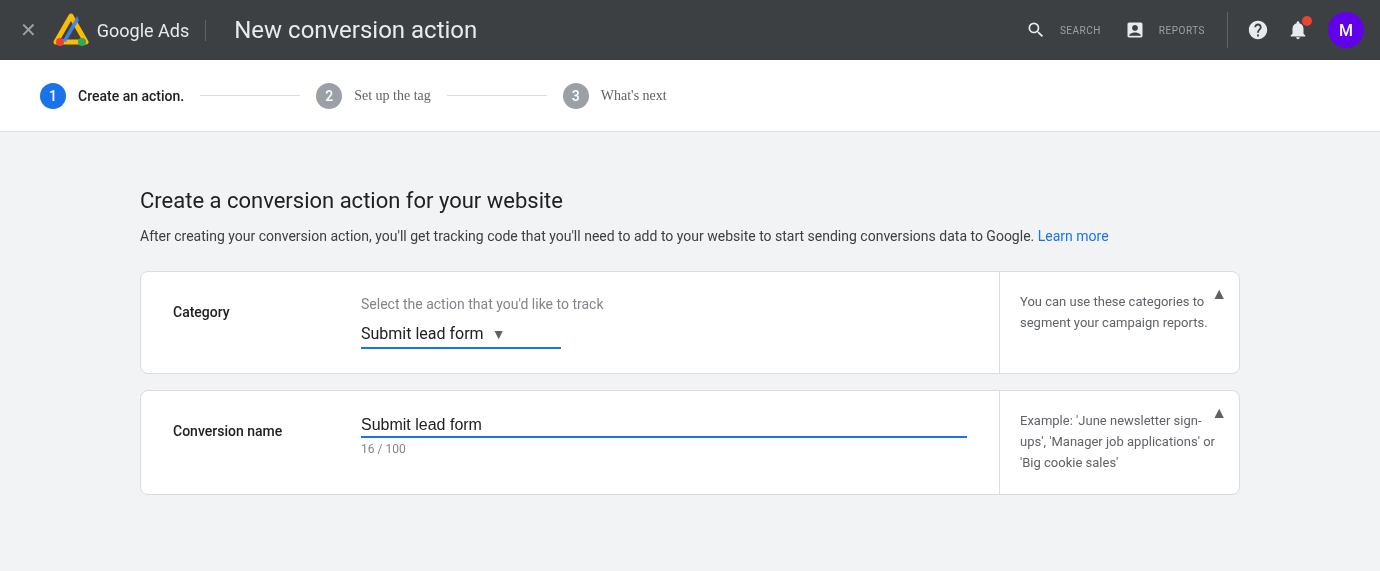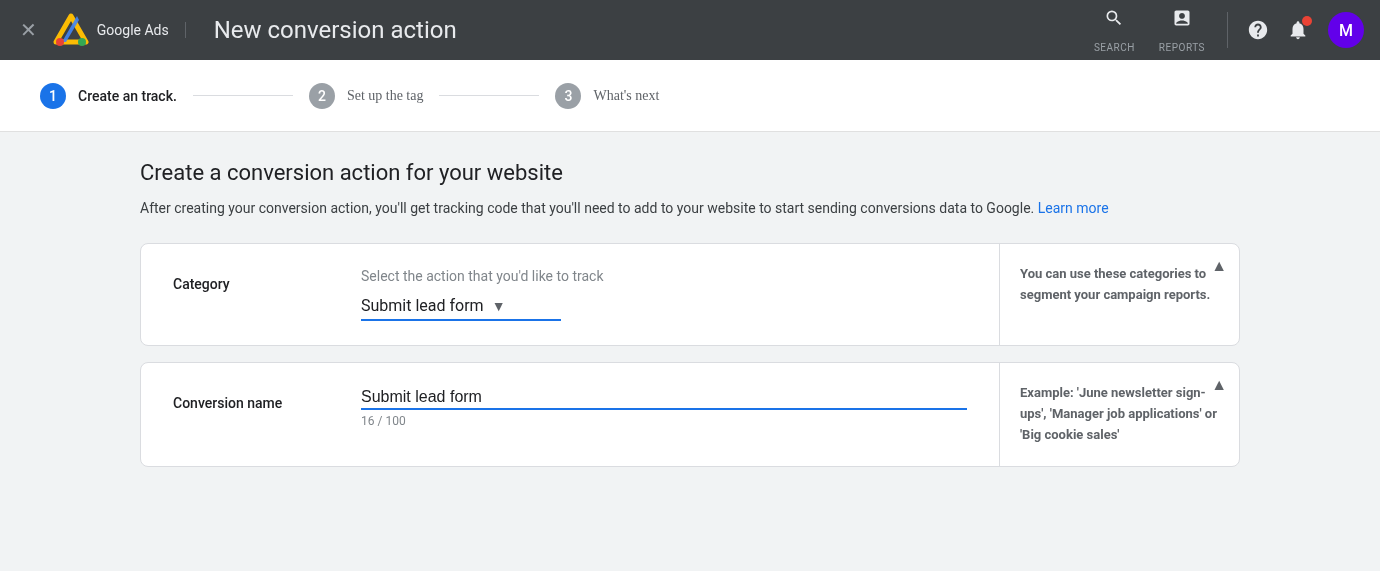--- a/index.html
+++ b/index.html
@@ -24,40 +24,40 @@
       display: flex;
       align-items: center;
       gap: 8px;
     }
     .google-ads-triangle {
       width: 36px;
       height: 36px;
     }
     .top-nav-brand {
       color: #e8eaed;
-      font-size: 14px;
+      font-size: 18px;
       font-weight: 400;
       padding-right: 16px;
       border-right: 1px solid #5f6368;
     }
     .top-nav-title {
       color: #e8eaed;
       font-size: 24px;
       font-weight: 400;
       padding-left: 16px;
     }
     .top-nav-actions {
       margin-left: auto;
       display: flex;
       align-items: center;
       gap: 4px;
     }
     .nav-icon-btn {
       display: flex;
-      flex-direction: column;
+      flex-direction: row;
       align-items: center;
       padding: 6px 10px;
       cursor: pointer;
       border-radius: 4px;
       color: #e8eaed;
       gap: 14px;
     }
     .nav-icon-label {
       font-size: 10px;
       color: #9aa0a6;
@@ -162,20 +162,21 @@
       height: 1px;
       width: 100px;
       background: #dadce0;
       margin: 0 16px;
     }
 
     
     .main-content {
       padding: 28px 140px;
       max-width: 1380px;
+      margin-top: 28px;
     }
     .page-title {
       font-size: 22px;
       font-weight: 400;
       color: #202124;
       margin-bottom: 12px;
     }
     .page-description {
       font-size: 14px;
       color: #3c4043;
@@ -253,21 +254,20 @@
     
     .section-hint {
       width: 240px;
       border-left: 1px solid #dadce0;
       padding: 20px;
       display: flex;
       flex-direction: column;
       align-items: flex-start;
       justify-content: flex-start;
       position: relative;
-      font-weight: bold;
     }
     .hint-text {
       font-size: 13px;
       color: #5f6368;
       line-height: 1.6;
     }
     .collapse-btn {
       position: absolute;
       top: 12px;
       right: 12px;
@@ -318,21 +318,21 @@
       </svg>
       <span class="notif-badge"></span>
     </div>
     <div class="avatar">M</div>
   </div>
 </nav>
 
 <div class="stepper-bar">
   <div class="step">
     <div class="step-circle">1</div>
-    <span class="step-label">Create an track.</span>
+    <span class="step-label">Create an action.</span>
   </div>
   <div class="step-connector"></div>
   <div class="step">
     <div class="step-circle inactive">2</div>
     <span class="step-label inactive">Set up the tag</span>
   </div>
   <div class="step-connector"></div>
   <div class="step">
     <div class="step-circle inactive">3</div>
     <span class="step-label inactive">What's next</span>

